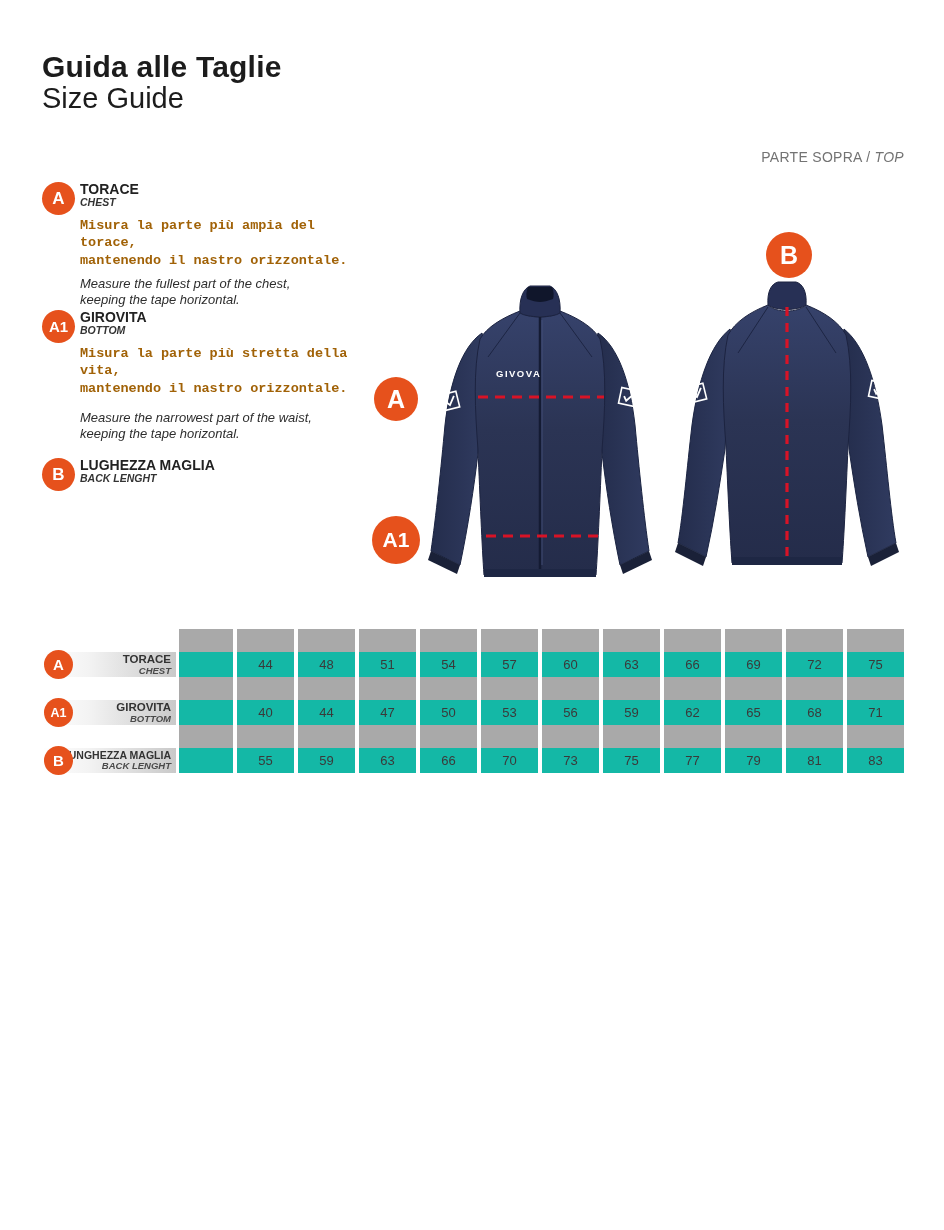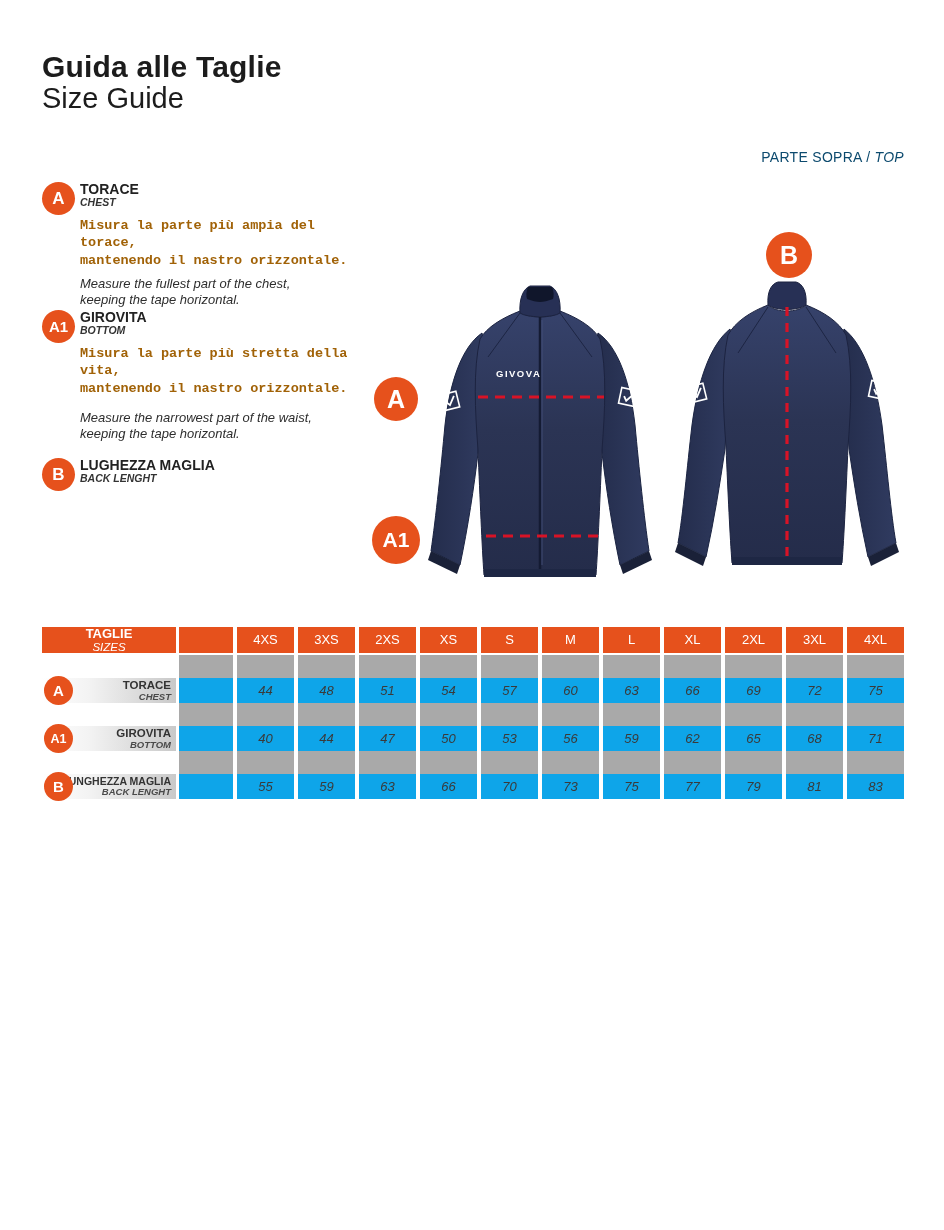--- a/index.html
+++ b/index.html
@@ -6,21 +6,21 @@
   html,body { background:#ffffff; }
   body { font-family:"Liberation Sans", sans-serif; color:#1f1f1f; }
   .page { position:relative; width:944px; height:962px; background:#ffffff; overflow:hidden; }
 
   
   .title-block { position:absolute; left:42px; top:50px; }
   .title-it { font-size:30px; font-weight:bold; letter-spacing:0.2px; line-height:1.1; color:#1c1c1c; }
   .title-en { font-size:29px; font-weight:normal; line-height:1.05; color:#1c1c1c; }
 
   
-  .top-label { position:absolute; top:149px; right:40px; font-size:14px; color:#0c4a6e; letter-spacing:0.3px; }
+  .top-label { position:absolute; top:149px; right:40px; font-size:14px; color:#737373; letter-spacing:0.3px; }
   .top-label .it { font-style:normal; }
   .top-label .en { font-style:italic; }
 
   
   .section { position:absolute; left:42px; width:330px; }
   .sec-a  { top:182px; }
   .sec-a1 { top:310px; }
   .sec-b  { top:458px; }
   .badge-sm {
     position:absolute; left:0; top:0; width:33px; height:33px; border-radius:50%;
@@ -59,21 +59,21 @@
   .hdr-label { display:flex; flex-direction:column; align-items:center; justify-content:center; color:#fff; }
   .hdr-label .hl-it { font-size:13px; font-weight:bold; line-height:1.05; }
   .hdr-label .hl-en { font-size:11.5px; font-style:italic; line-height:1.05; }
   .hdr-size { color:#fff; font-size:13px; text-align:center; line-height:26px; }
 
   .spacer-row .cell { height:23px; }
   .spacer-row .c-label { background:transparent; }
   .spacer-row .c-filler, .spacer-row .c-size { background:#a9a9a9; }
 
   .data-row .cell { height:25px; }
-  .data-row .c-filler, .data-row .c-size { background:#0ea5e9;font-style:italic; }
+  .data-row .c-filler, .data-row .c-size { background:#14b8a6; }
   .data-row .c-size { font-size:13px; color:#3a3a3a; text-align:center; line-height:25px; }
 
   .label-bar {
     position:absolute; inset:0;
     background:linear-gradient(to right, #ffffff 0%, #f3f3f3 35%, #c9c9c9 100%);
     display:flex; flex-direction:column; align-items:flex-end; justify-content:center;
     padding-right:5px;
   }
   .label-bar .lb-it { font-size:11.5px; font-weight:bold; line-height:1.15; color:#333; white-space:nowrap; }
   .label-bar .lb-it.small { font-size:10.5px; }
@@ -216,38 +216,20 @@
       <line x1="417" y1="82" x2="417" y2="332" stroke="#d81326" stroke-width="3.2" stroke-dasharray="9 7"></line>
     </g>
   </svg>
 
   <div class="badge-lg badge-dA">A</div>
   <div class="badge-lg badge-dA1">A1</div>
   <div class="badge-lg badge-dB">B</div>
 
   <div class="size-table">
 
-    <div class="t-row hdr-row">
-      <div class="cell c-label hdr-label">
-        <div class="hl-it">TAGLIE</div>
-        <div class="hl-en">SIZES</div>
-      </div>
-      <div class="cell c-filler"></div>
-      <div class="cell c-size hdr-size">4XS</div>
-      <div class="cell c-size hdr-size">3XS</div>
-      <div class="cell c-size hdr-size">2XS</div>
-      <div class="cell c-size hdr-size">XS</div>
-      <div class="cell c-size hdr-size">S</div>
-      <div class="cell c-size hdr-size">M</div>
-      <div class="cell c-size hdr-size">L</div>
-      <div class="cell c-size hdr-size">XL</div>
-      <div class="cell c-size hdr-size">2XL</div>
-      <div class="cell c-size hdr-size">3XL</div>
-      <div class="cell c-size hdr-size">4XL</div>
-    </div>
 
     <div class="t-gap"></div>
 
     <div class="t-row spacer-row">
       <div class="cell c-label"></div>
       <div class="cell c-filler"></div>
       <div class="cell c-size"></div>
         <div class="cell c-size"></div>
         <div class="cell c-size"></div>
         <div class="cell c-size"></div>

